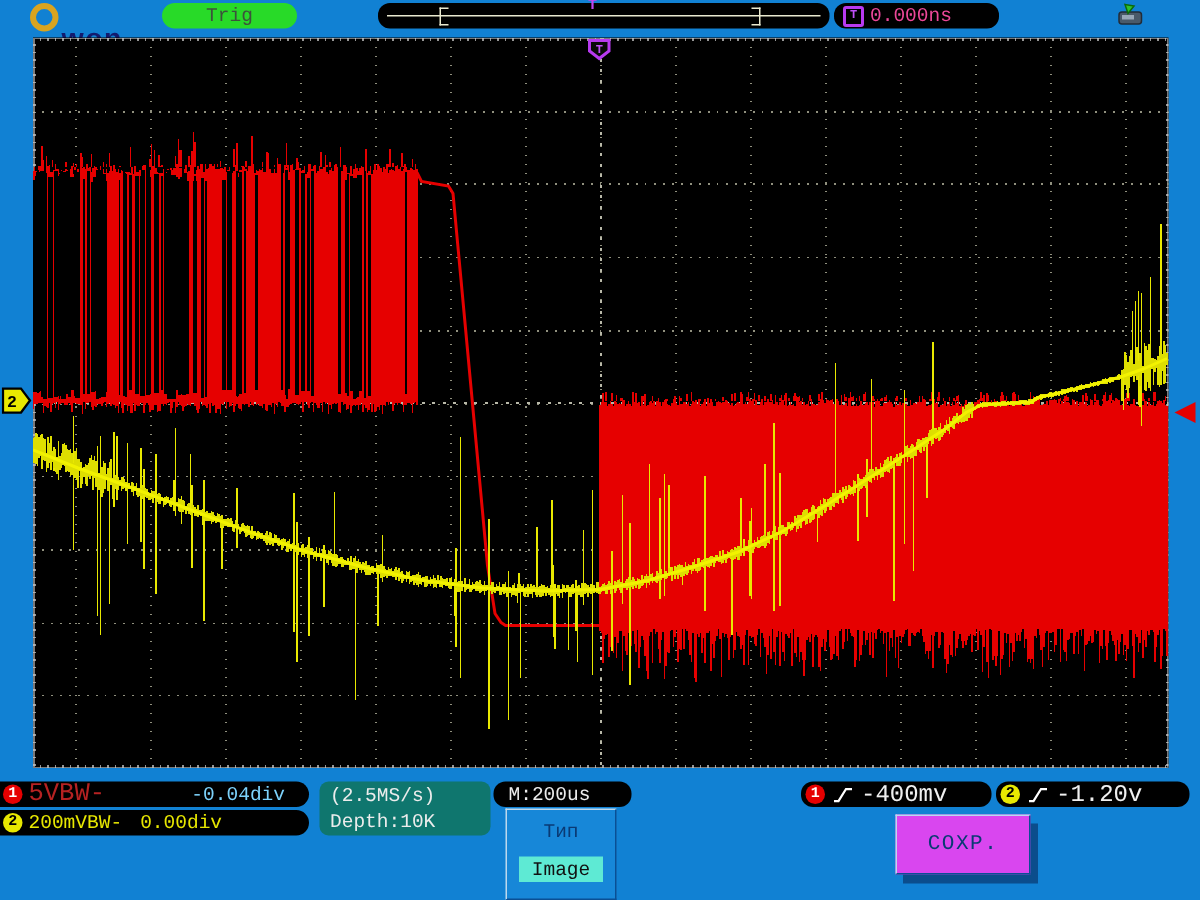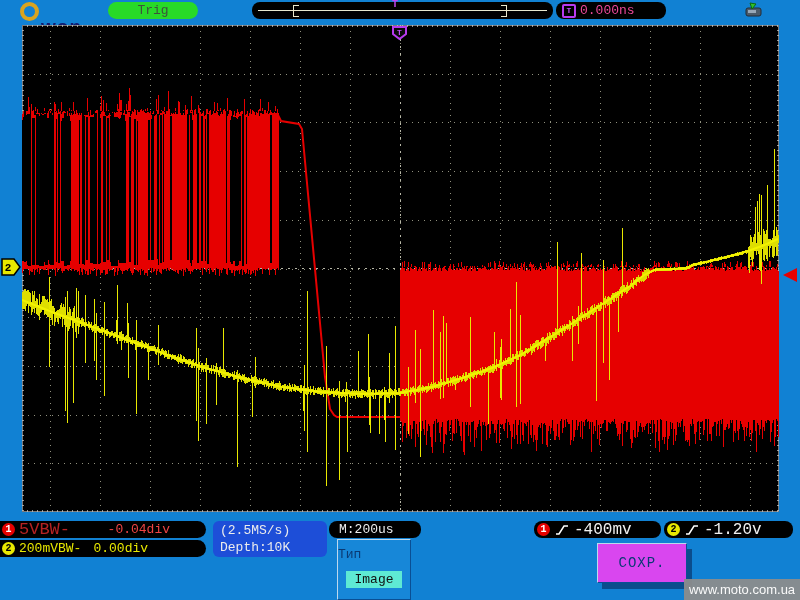--- a/index.html
+++ b/index.html
@@ -31,34 +31,34 @@
   .ch2tag{left:1px;top:257px;}
   .trigarrow{left:780px;top:266px;}
   
   .pill{background:#000;height:17px;display:flex;align-items:center;box-sizing:border-box;}
   .badge{width:13px;height:13px;border-radius:50%;font-size:10px;font-weight:bold;
          text-align:center;line-height:13px;flex:0 0 13px;}
   .badge.r{background:#e60000;color:#fff;}
   .badge.y{background:#e8e800;color:#000;}
   .ch1pill{left:0;top:521px;width:206px;border-radius:0 9px 9px 0;padding:0 4px 0 2px;gap:4px;}
   .ch1pill .lab{color:#b62222;font-size:17px;text-align:right;}
-  .ch1pill .val{color:#ef4444;font-size:13px;margin-left:auto;margin-right:32px;}
+  .ch1pill .val{color:#7dd3fc;font-size:13px;margin-left:auto;margin-right:12px;}
   .ch2pill{left:0;top:540px;width:206px;border-radius:0 9px 9px 0;padding:0 4px 0 2px;gap:4px;}
   .ch2pill .lab,.ch2pill .val{color:#e8e800;font-size:13px;}
   .ch2pill .val{margin-left:8px;}
-  .acqbox{left:213px;top:521px;width:114px;height:36px;background:#1d4ed8;border-radius:6px;
+  .acqbox{left:213px;top:521px;width:114px;height:36px;background:#0f766e;border-radius:6px;
           color:#ececec;font-size:13px;line-height:17px;padding:1px 0 0 7px;box-sizing:border-box;}
   .mpill{left:329px;top:521px;width:92px;border-radius:8px;color:#ececec;font-size:13px;
          padding-left:10px;}
   .trigpill1{left:534px;top:521px;width:127px;border-radius:8px;gap:5px;padding-left:3px;}
   .trigpill2{left:664px;top:521px;width:129px;border-radius:8px;gap:5px;padding-left:3px;}
   .triglevel{color:#f0f0f0;font-size:16px;}
   .menupanel{left:337px;top:539px;width:74px;height:61px;background:#1787d8;
              border:1px solid;border-color:#bcd8ee #0a4f94 #0a4f94 #bcd8ee;box-sizing:border-box;}
-  .menulabel{margin-top:7px;color:#0a3a74;font-size:13px;}
+  .menulabel{margin-top:7px;text-align:center;color:#0a3a74;font-size:13px;}
   .menuvalue{width:56px;height:17px;margin:9px auto 0;background:#5eead4;color:#111;
              font-size:13px;text-align:center;line-height:17px;}
   .savebtn{left:597px;top:543px;width:90px;height:40px;background:#d946ef;color:#0a3a74;
            font-size:14px;letter-spacing:1px;display:flex;align-items:center;justify-content:center;
            border:1px solid;border-color:#bcd8ee #0a4f94 #0a4f94 #bcd8ee;box-sizing:border-box;
            box-shadow:5px 6px 0 #0b4d8c;}
   .watermark{left:684px;top:579px;width:116px;height:21px;background:rgba(140,140,140,.95);
              color:#fafafa;font-family:"Liberation Sans",sans-serif;font-size:13px;
              display:flex;align-items:center;justify-content:center;z-index:10;}
 </style>
@@ -242,14 +242,13 @@
     </svg>
     <span class="triglevel">-1.20v</span>
   </div>
 
   <div class="abs menupanel">
     <div class="menulabel">Тип</div>
     <div class="menuvalue">Image</div>
   </div>
   <div class="abs savebtn">СОХР.</div>
 
-  <div class="abs watermark">www.moto.com.ua</div>
 </div>
 
 </body></html>

